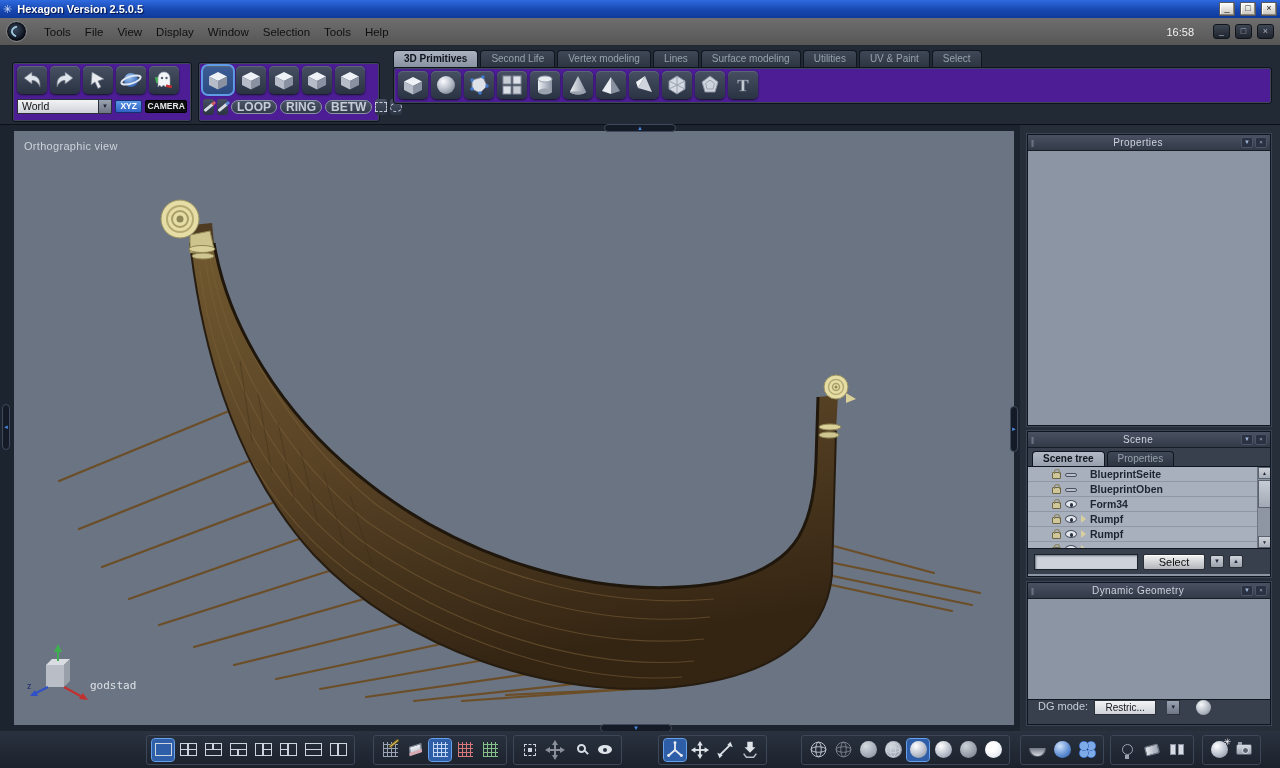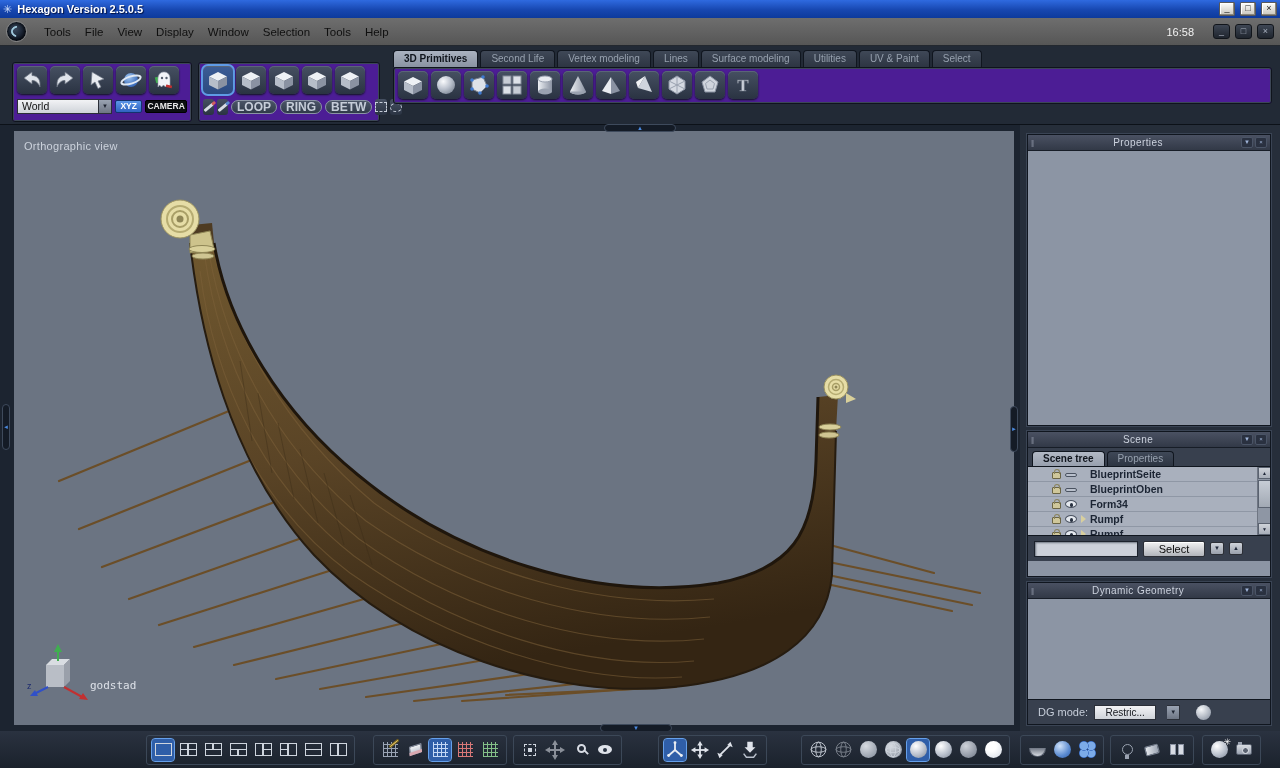--- a/index.html
+++ b/index.html
@@ -105,21 +105,21 @@
     gap:8px; padding-bottom:4px; }
   .btn3d { background:linear-gradient(#f2f2f2,#b2b5bb); border:1px solid #2c2f36; border-radius:2px;
     color:#0d0d0d; font-size:11px; padding:1px 0; text-align:center; box-shadow:inset 0 1px 0 #fff; }
   .w-validate { width:70px; } .w-abort { width:58px; } .w-apply { width:62px; }
 
   .scene-tabs { height:18px; flex:none; background:#38404e; display:flex; align-items:flex-end;
     gap:2px; padding:2px 4px 0; }
   .stab { padding:1px 10px 2px; font-size:10px; border:1px solid #10161f; border-bottom:none;
     border-radius:4px 4px 0 0; background:linear-gradient(#3f4857,#2d3542); color:#96a0ae; }
   .stab.active { background:linear-gradient(#b2b9c5,#98a0ae); color:#10151d; font-weight:bold; }
-  .tree { height:69px; flex:none; position:relative; background:#a9b0bd; overflow:hidden;
+  .tree { height:82px; flex:none; position:relative; background:#a9b0bd; overflow:hidden;
     border-top:1px solid #10161f; }
   .tree-rows { position:absolute; left:0; right:13px; top:0; }
   .tree-row { height:15px; display:flex; align-items:center; gap:4px; padding:0 3px 0 24px;
     border-bottom:1px solid #8f97a5; background:#a9b0bd; }
   .tree-label { color:#1b2433; font-size:10.5px; font-weight:bold; white-space:nowrap; }
   .lock { width:9px; height:7px; flex:none; background:#cfc79a; border:1px solid #6b6545;
     border-radius:1px; position:relative; margin-top:3px; }
   .lock::before { content:""; position:absolute; left:1px; top:-4px; width:4px; height:4px;
     border:1.5px solid #8a835c; border-bottom:none; border-radius:3px 3px 0 0; }
   .eye { width:12px; height:8px; flex:none; background:#e4e8ee; border:1px solid #4a5260;
@@ -138,21 +138,21 @@
   .vs-thumb { position:absolute; left:0; top:13px; width:13px; height:28px;
     background:linear-gradient(#c6ccd5,#a2a9b4); border:1px solid #5a6270; }
   .scene-footer { flex:none; height:26px; background:#38404e; display:flex; align-items:center;
     gap:5px; padding:0 6px; border-top:1px solid #10161f; }
   .scene-input { width:104px; height:16px; background:#ccd1da; border:1px solid #1c222c;
     box-shadow:inset 1px 1px 2px #6f7683; font-size:10px; padding:0 3px; }
   .sm-btn { width:14px; height:13px; background:linear-gradient(#cfd3da,#9aa1ac); border:1px solid #2c2f36;
     border-radius:2px; color:#20283a; font-size:6px; line-height:11px; text-align:center; }
   .w-select { width:62px; }
 
-  .dg-footer { flex:none; height:25px; background:#38404e; display:flex; align-items:center;
+  .dg-footer { flex:none; height:25px; background:#38404e; display:flex; 
     gap:6px; padding:0 10px; border-top:1px solid #10161f; }
   .dg-label { color:#c6cdd9; font-size:11px; }
   .dg-select { display:flex;gap:11px; }
   .dg-body { width:62px; height:15px; background:linear-gradient(#f2f3f5,#cfd3d9); border:1px solid #2b2f38;
     color:#15181d; font-size:10px; line-height:13px; text-align:center; }
   .dg-sphere { width:15px; height:15px; border-radius:50%; margin-left:10px;
     background:radial-gradient(circle at 35% 30%, #f6f8fa, #aeb5c0 60%, #7d8695); }
 
   
   .bottombar { position:absolute; left:0; top:731px; right:0; height:37px;

